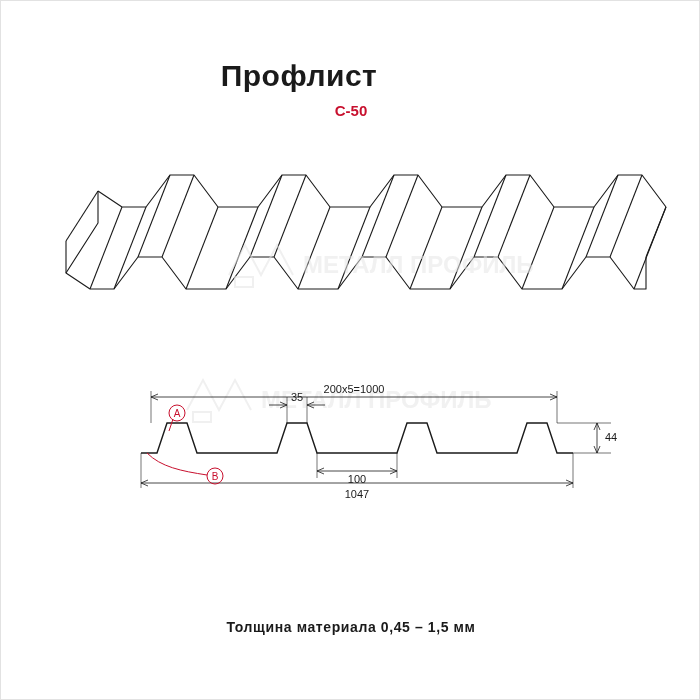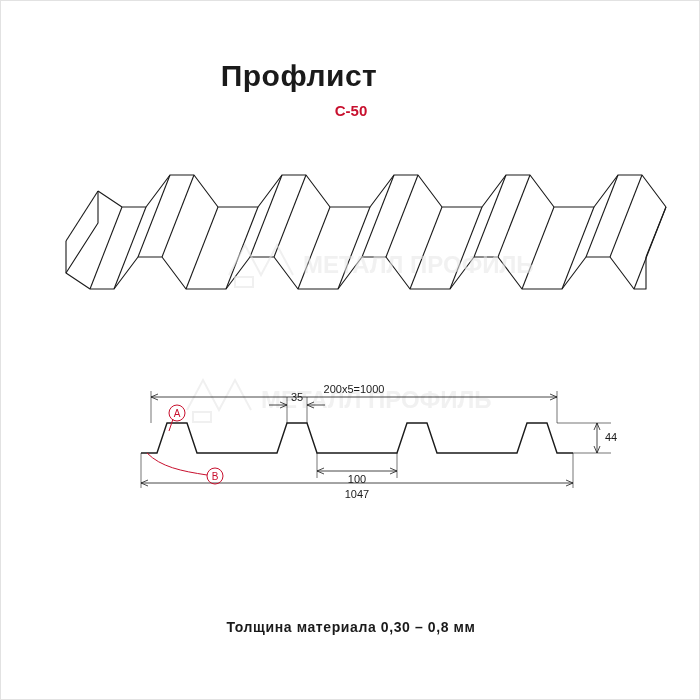--- a/index.html
+++ b/index.html
@@ -214,15 +214,15 @@
         <path d="M58 48 L62 36"></path>
         <circle cx="66" cy="30" r="8"></circle>
         <path d="M36 70 C 50 84, 70 88, 96 92"></path>
         <circle cx="104" cy="93" r="8"></circle>
       </g>
       <text class="lbl-red" x="66" y="34" text-anchor="middle">A</text>
       <text class="lbl-red" x="104" y="97" text-anchor="middle">B</text>
     </svg>
   </div>
 
-  <div class="footer-note">Толщина материала 0,30 – 0,8 мм</div>
+  <div class="footer-note">Толщина материала 0,45 – 1,5 мм</div>
 
 </div>
 
 </body></html>

